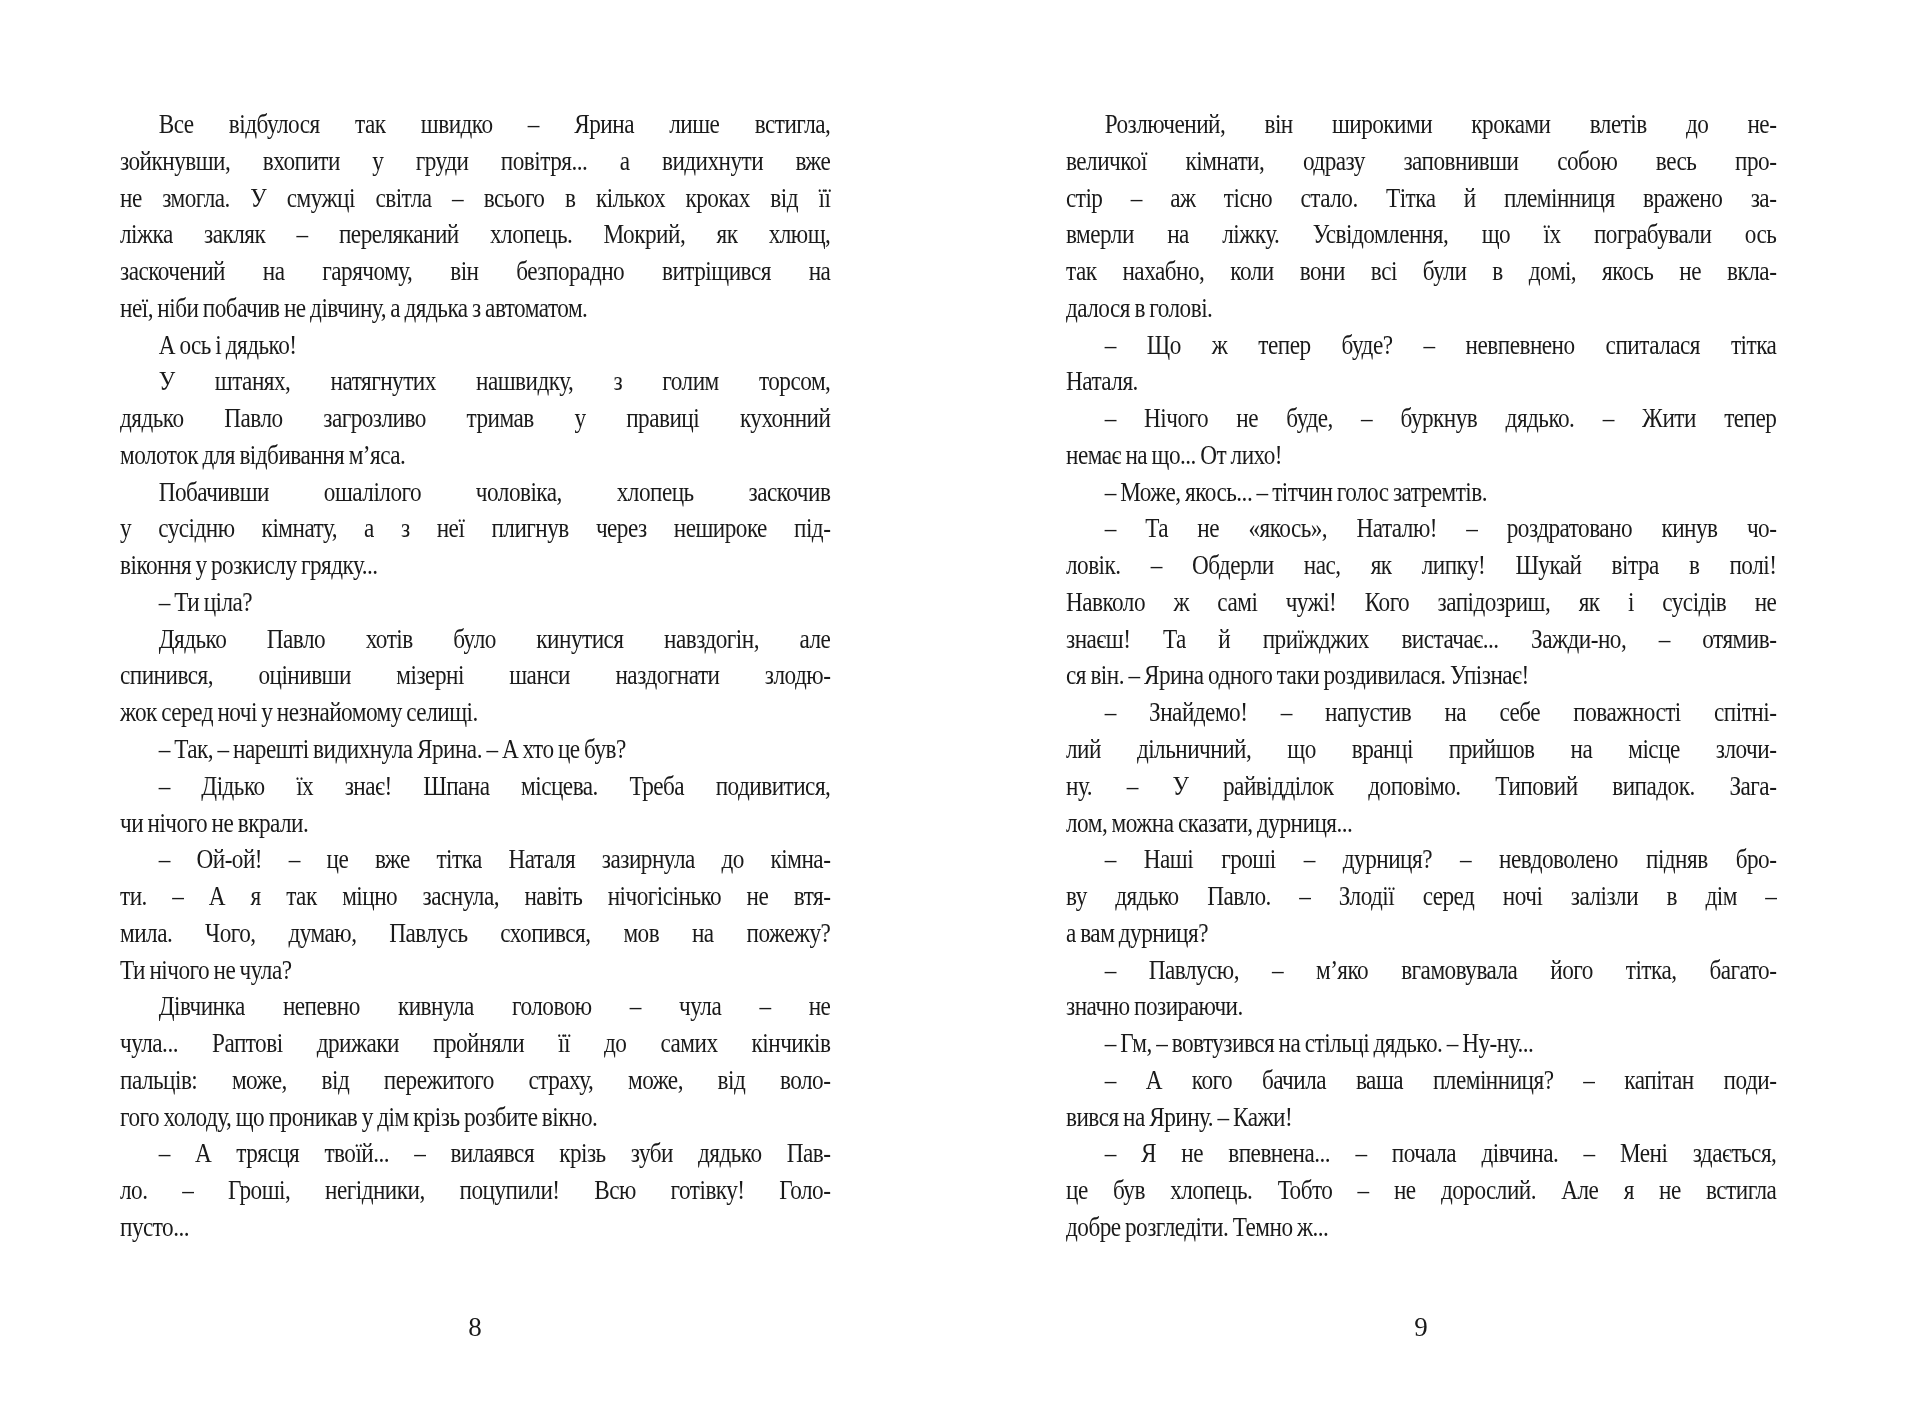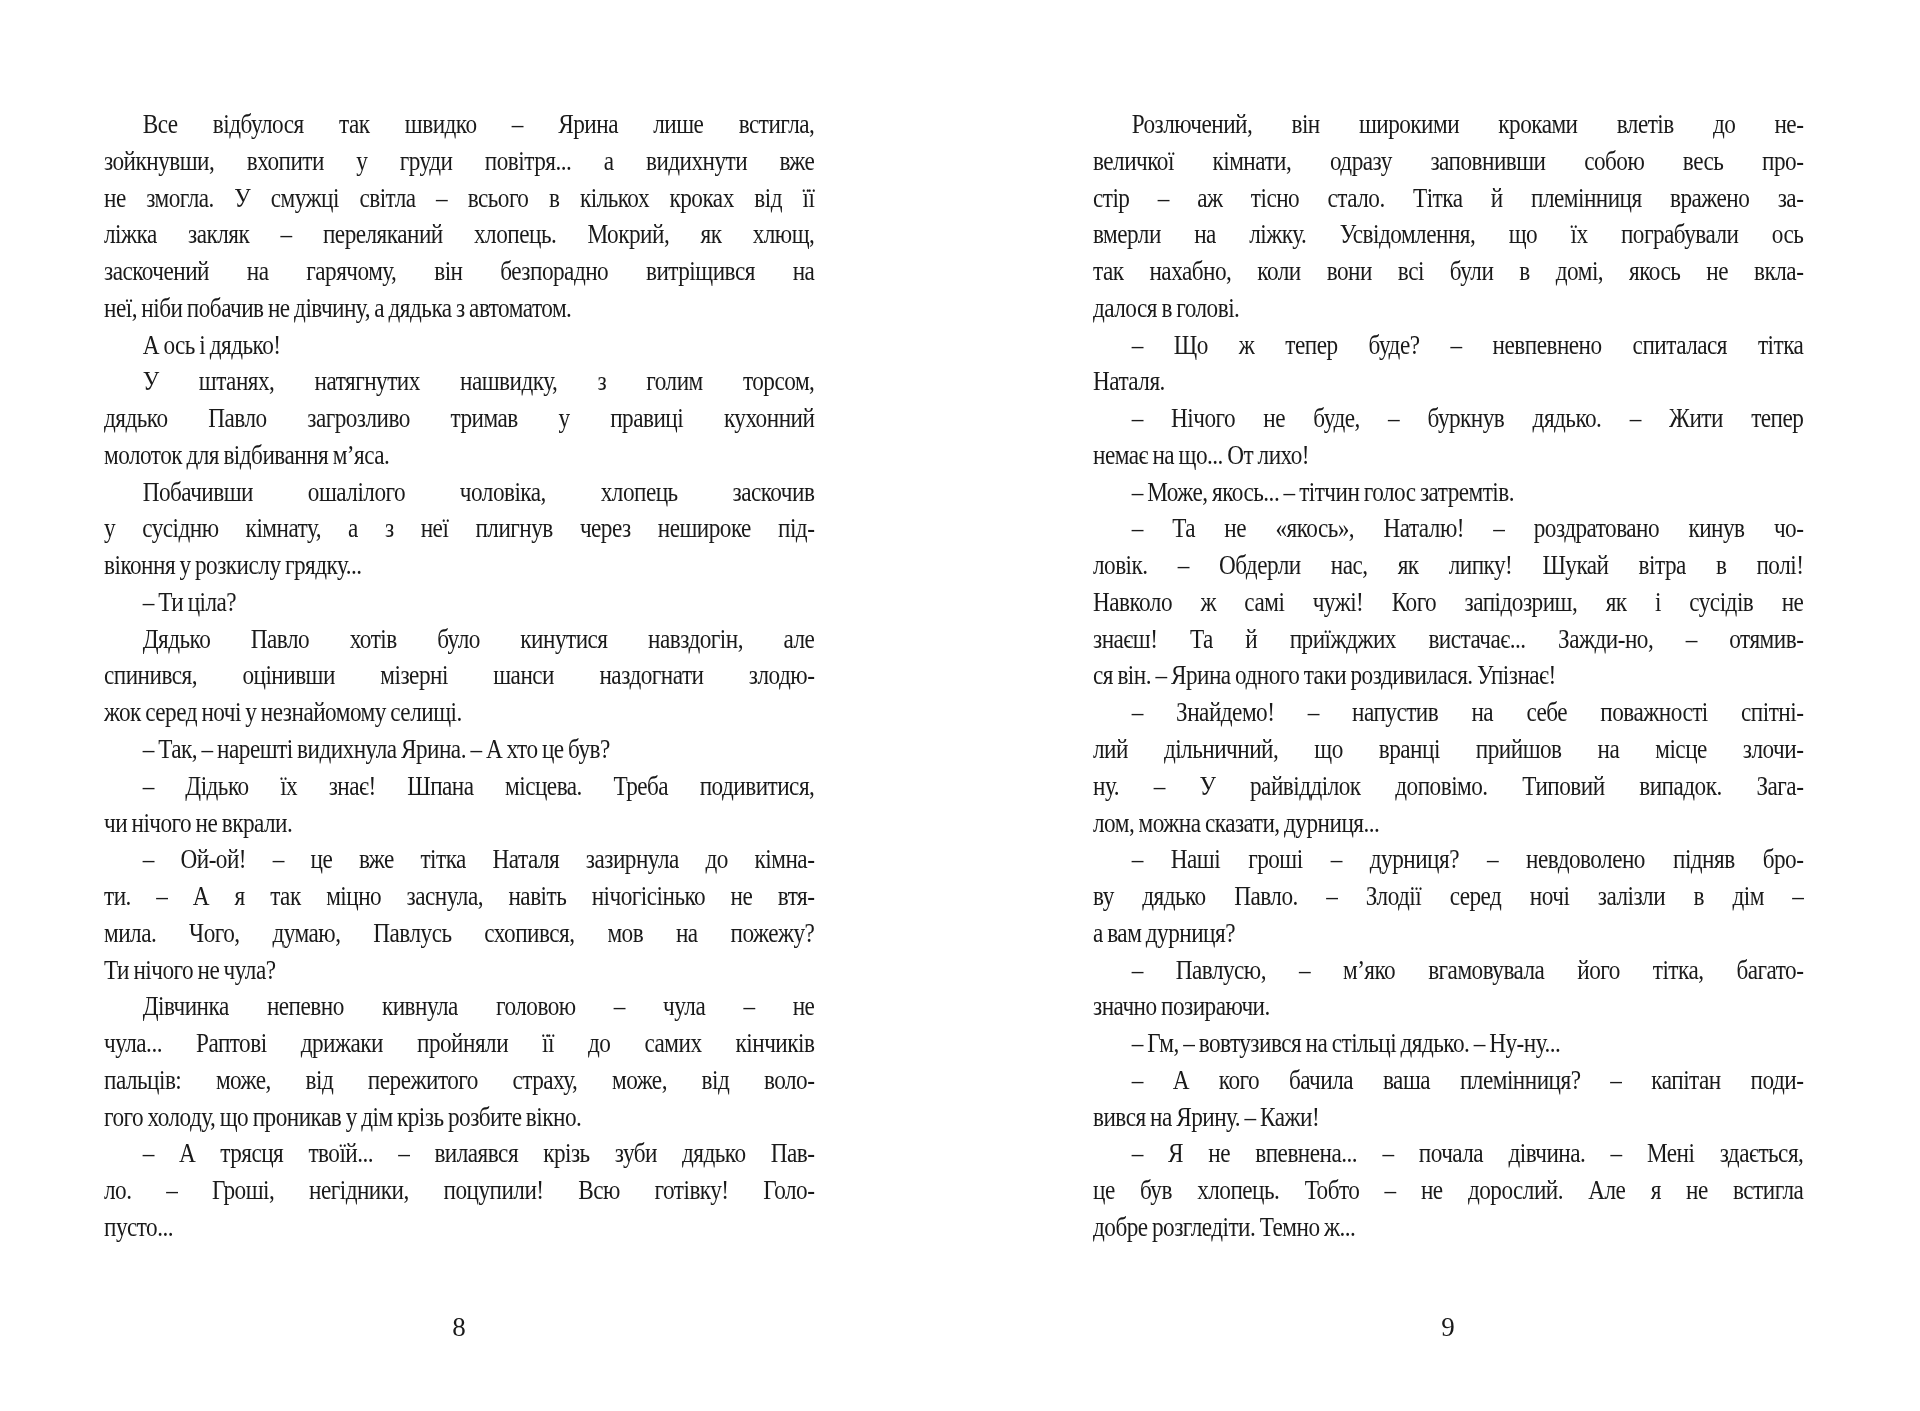--- a/index.html
+++ b/index.html
@@ -1,19 +1,19 @@
 <!DOCTYPE html>
 <html><head>
 <meta charset="utf-8">
 <style>
   html, body { margin: 0; padding: 0; background: #ffffff; }
   body { width: 1920px; height: 1411px; position: relative; overflow: hidden; }
   .page { position: absolute; top: 0; height: 1411px; }
-  .page-left { left: 104px; width: 710px; }
-  .page-right { left: 1093px; width: 710px; }
+  .page-left { left: 120px; width: 710px; }
+  .page-right { left: 1066px; width: 710px; }
   .text-block { position: absolute; left: 0; top: 106px; width: 710px; }
   .line {
     font-family: "Liberation Serif", "DejaVu Serif", serif;
     font-size: 27px;
     color: #1a1a1a;
     height: 36.77px;
     line-height: 36.77px;
     white-space: nowrap;
     overflow: visible;
     letter-spacing: -0.6px;

